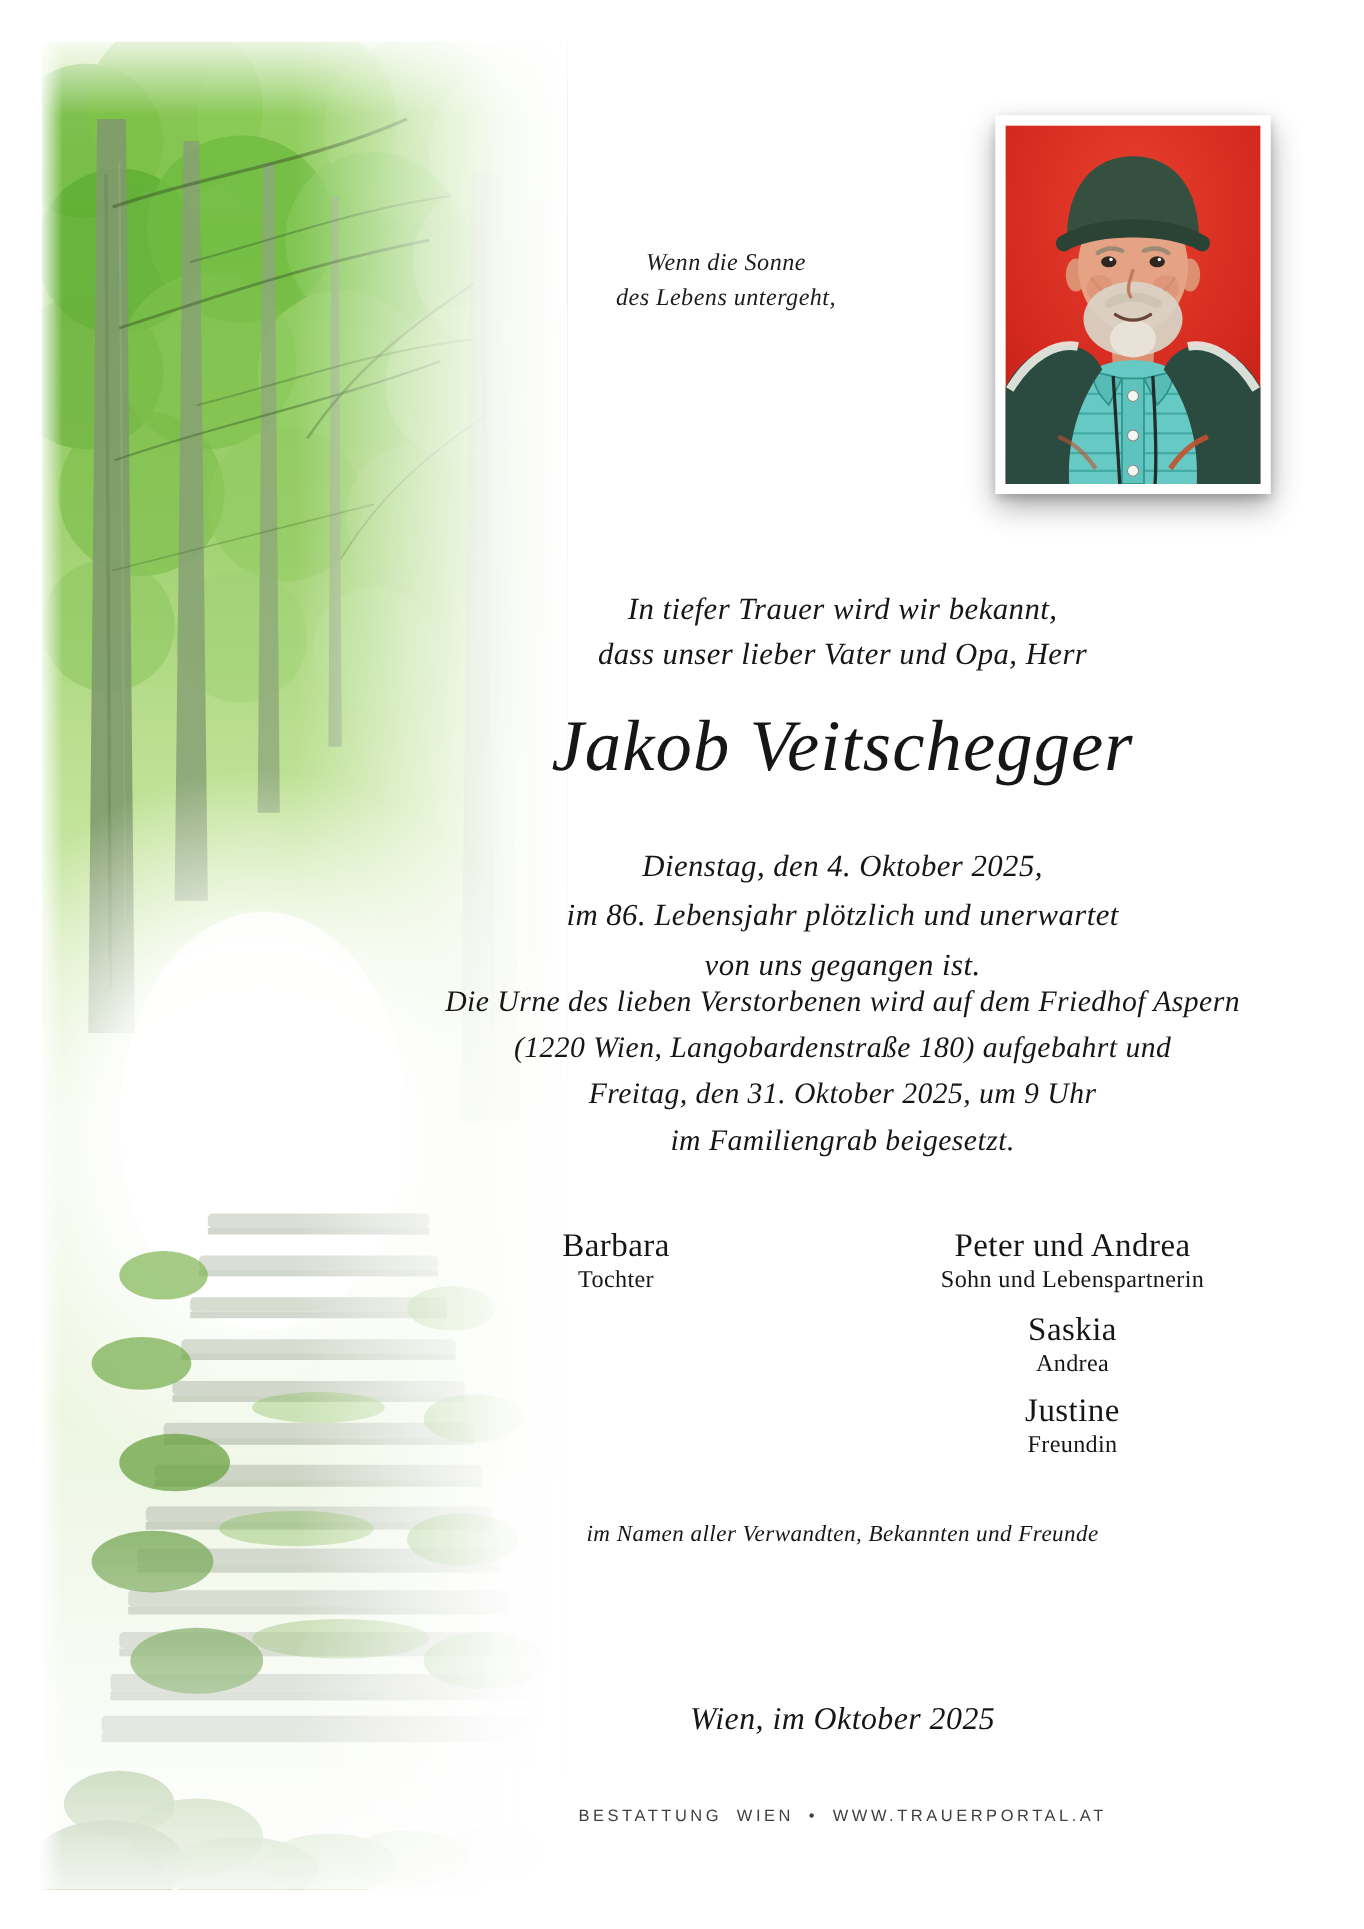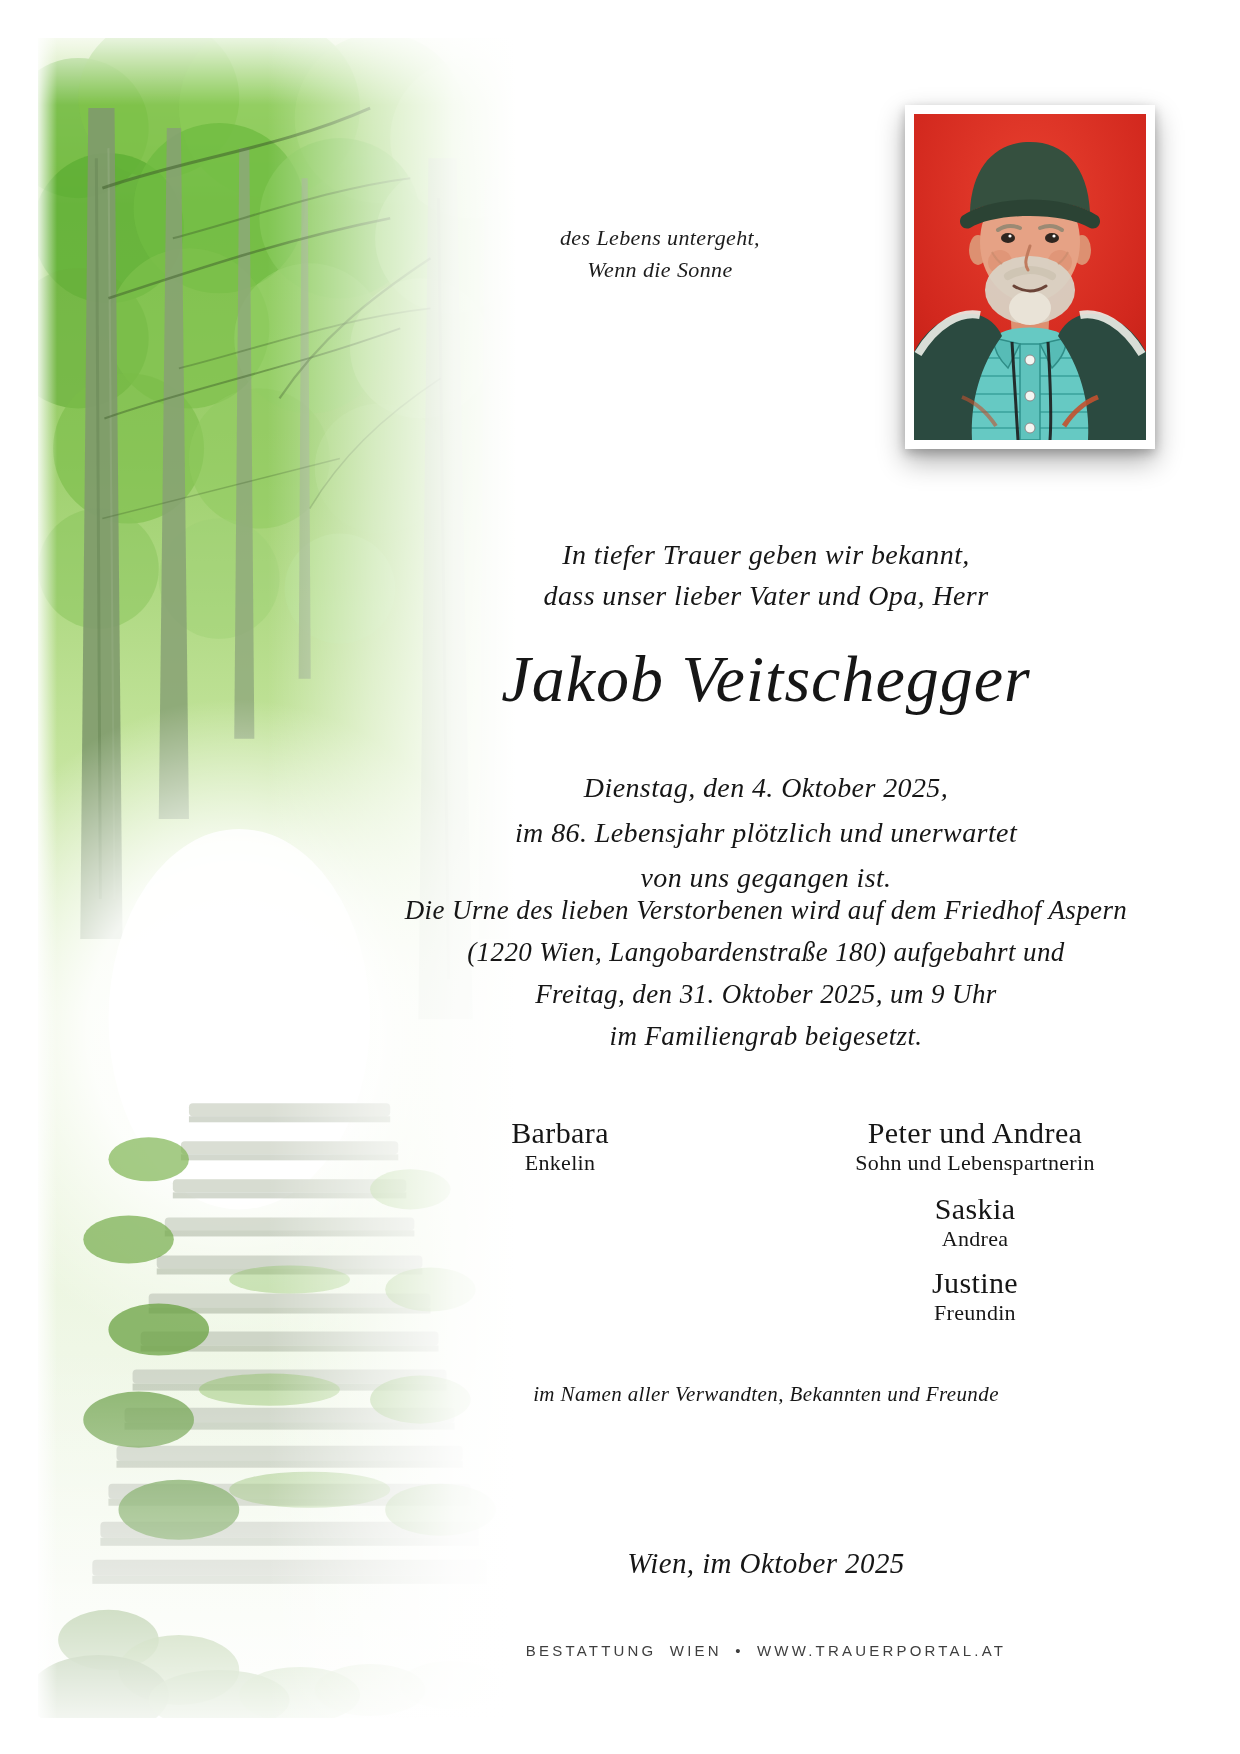--- a/index.html
+++ b/index.html
@@ -257,47 +257,47 @@
       <path d="M0,326 L0,238 C14,212 36,198 60,200 C74,202 84,212 88,222 C66,252 56,288 58,326 Z" fill="#2b4a40"></path>
       <path d="M232,326 L232,238 C218,212 196,198 172,200 C158,202 148,212 144,222 C166,252 176,288 174,326 Z" fill="#2b4a40"></path>
       <path d="M4,240 C22,210 46,197 66,201" fill="none" stroke="#eceee8" stroke-width="8" opacity=".9"></path>
       <path d="M228,240 C210,210 186,197 166,201" fill="none" stroke="#eceee8" stroke-width="8" opacity=".9"></path>
       <path d="M150,312 C160,297 171,288 184,283" fill="none" stroke="#c2512f" stroke-width="5" opacity=".9"></path>
       <path d="M82,312 C72,297 61,288 48,283" fill="none" stroke="#c2512f" stroke-width="4" opacity=".6"></path>
     </svg>
   </div>
 
   <div class="txt quote">
+    <div>Wenn die Sonne</div>
     <div>des Lebens untergeht,</div>
-    <div>Wenn die Sonne</div>
   </div>
 
   <div class="txt main-col announce">
-    <div>In tiefer Trauer geben wir bekannt,</div>
+    <div>In tiefer Trauer wird wir bekannt,</div>
     <div>dass unser lieber Vater und Opa, Herr</div>
   </div>
 
   <div class="txt main-col deceased">Jakob Veitschegger</div>
 
   <div class="txt main-col death">
     <div>Dienstag, den 4. Oktober 2025,</div>
     <div>im 86. Lebensjahr plötzlich und unerwartet</div>
     <div>von uns gegangen ist.</div>
   </div>
 
   <div class="txt main-col burial">
     <div>Die Urne des lieben Verstorbenen wird auf dem Friedhof Aspern</div>
     <div>(1220 Wien, Langobardenstraße 180) aufgebahrt und</div>
     <div>Freitag, den 31. Oktober 2025, um 9 Uhr</div>
     <div>im Familiengrab beigesetzt.</div>
   </div>
 
   <div class="mourner m-left m-row1">
     <div class="m-name">Barbara</div>
-    <div class="m-rel">Enkelin</div>
+    <div class="m-rel">Tochter</div>
   </div>
   <div class="mourner m-right m-row1">
     <div class="m-name">Peter und Andrea</div>
     <div class="m-rel">Sohn und Lebenspartnerin</div>
   </div>
   <div class="mourner m-right m-row2">
     <div class="m-name">Saskia</div>
     <div class="m-rel">Andrea</div>
   </div>
   <div class="mourner m-right m-row3">

